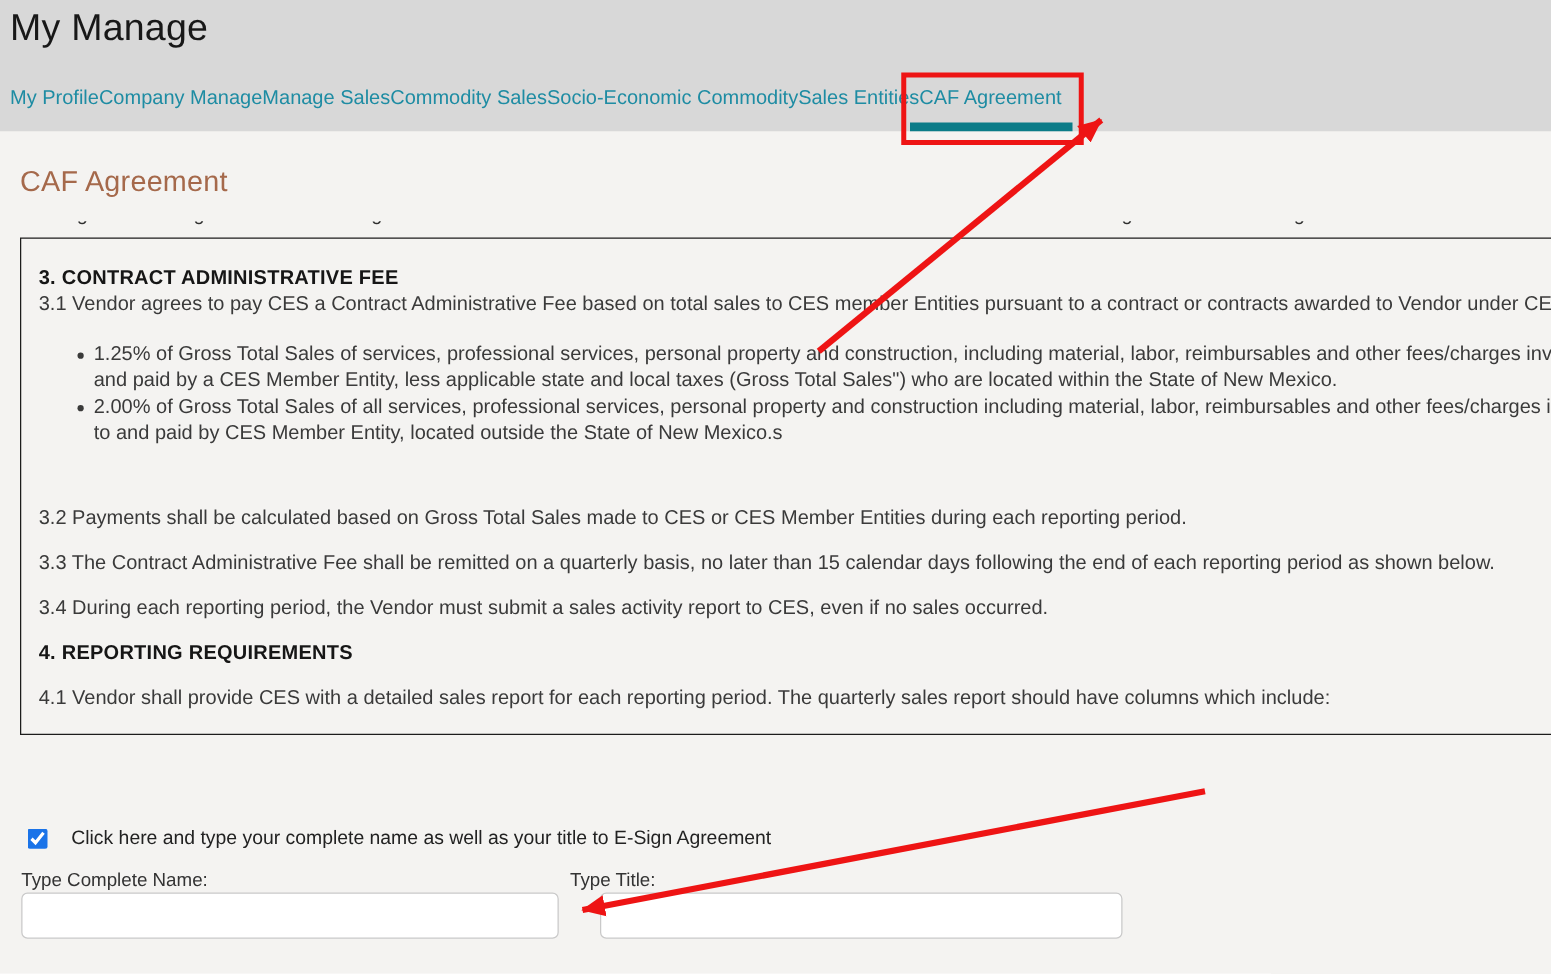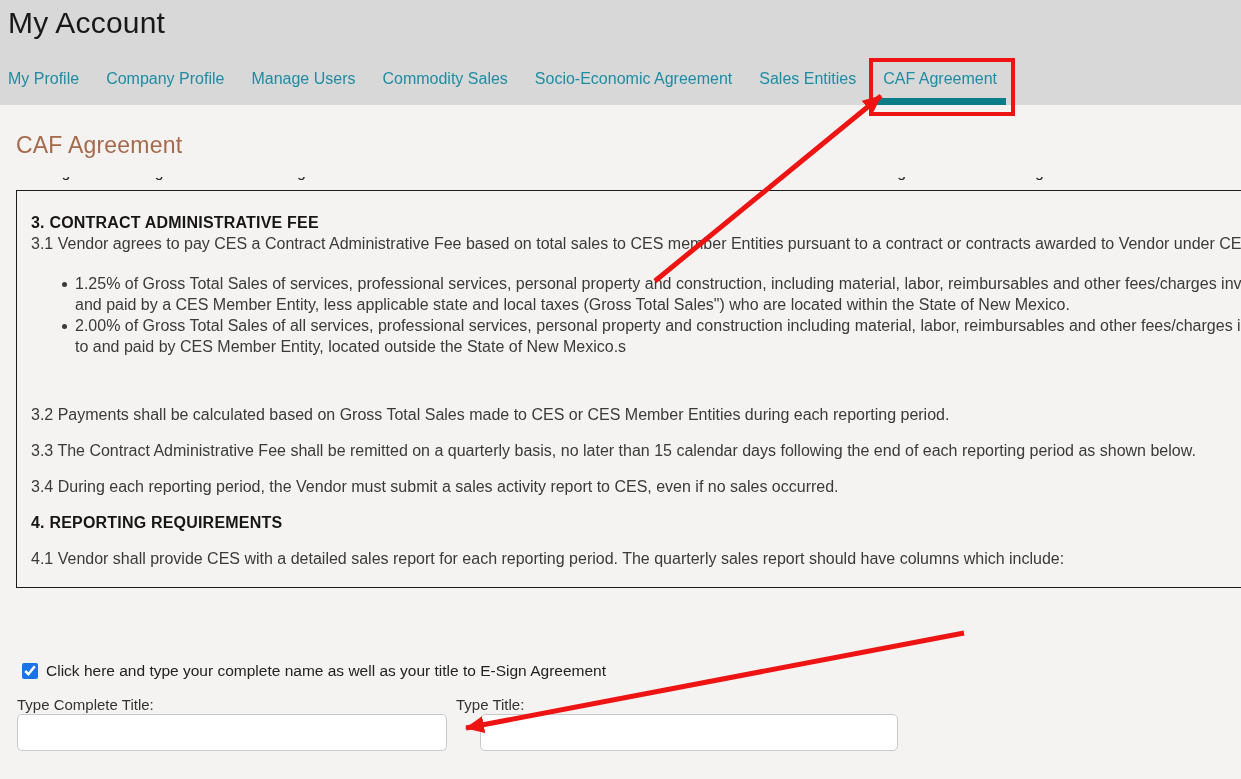--- a/index.html
+++ b/index.html
@@ -6,21 +6,21 @@
   * { margin:0; padding:0; box-sizing:border-box; }
   html,body { width:1241px; height:779px; overflow:hidden; }
   body { font-family:"Liberation Sans", sans-serif; }
   .page { position:relative; width:1241px; height:779px; background:#f4f3f1; overflow:hidden; }
 
   
   .topbar { position:absolute; left:0; top:0; width:1241px; height:105px; background:#d8d8d8; }
   .page-title { position:absolute; left:8px; top:6px; font-size:30px; font-weight:500; color:#181818; letter-spacing:.2px; }
 
   
-  .tabs { position:absolute; left:8px; top:70px; display:flex; gap:27px; }
+  .tabs { position:absolute; left:8px; top:70px; display:flex; }
   .tab { position:relative; font-size:16px; color:#1e8ca3; white-space:nowrap; cursor:pointer; height:19px; }
   .tab-underline { position:absolute; left:-7px; right:-9px; top:28px; height:7px; background:#0b7c88; }
   .red-rect { position:absolute; left:-14px; right:-18px; top:-12px; bottom:-27px; border:4px solid #ee1414; }
 
   
   .section-heading { position:absolute; left:16px; top:132px; font-size:23px; font-weight:500; color:#a5694b; letter-spacing:.2px; }
 
   
   .sliver { position:absolute; left:17px; top:177px; width:1120px; height:8px; overflow:hidden; }
   .sliver span { display:block; margin-top:-16px; font-size:16px; line-height:22px; color:#2e2e2e; white-space:pre; }
@@ -29,47 +29,47 @@
   .agreement-box { position:absolute; left:16px; top:190px; width:1606px; height:398px;
                    border:1px solid #1c1c1c; overflow:hidden; padding:21px 0 0 14px;
                    font-size:16px; line-height:21px; color:#3a3a3a; }
   .agreement-box .row { white-space:nowrap; }
   .agreement-box .row-h { white-space:nowrap; font-weight:700; color:#161616; letter-spacing:.2px; }
   .brow { white-space:nowrap; padding-left:44px; position:relative; }
   .brow.dot::before { content:""; position:absolute; left:31px; top:9px; width:5px; height:5px; border-radius:50%; background:#3a3a3a; }
   .sp20 { height:19px; } .sp47 { height:47px; } .sp15 { height:15px; }
 
   
-  .check-row { position:absolute; left:22px; top:662px; display:flex; align-items:center; gap:8px; }
+  .check-row { position:absolute; left:22px; top:662px; display:flex; align-items:center; gap:19px; }
   .check-row input { width:16px; height:16px; accent-color:#1a73e8; }
   .check-row label { font-size:15.5px; color:#222; }
   .field-label { position:absolute; font-size:15px; color:#333; }
   .lbl-name { left:17px; top:696px; } .lbl-title { left:456px; top:696px; }
   .text-input { position:absolute; height:37px; border:1px solid #c9c9c9; border-radius:5px; background:#fff;
                 font-size:15px; padding:0 10px; color:#333; }
   .in-name { left:17px; top:714px; width:430px; }
   .in-title { left:480px; top:714px; width:418px; }
 
   
   .overlay { position:absolute; left:0; top:0; width:1241px; height:779px; pointer-events:none; z-index:6; }
 </style>
 </head>
 <body>
 
 <div class="page">
 
   <div class="topbar"></div>
-  <div class="page-title">My Account</div>
+  <div class="page-title">My Manage</div>
 
   <nav class="tabs">
     <div class="tab">My Profile</div>
-    <div class="tab">Company Profile</div>
-    <div class="tab">Manage Users</div>
+    <div class="tab">Company Manage</div>
+    <div class="tab">Manage Sales</div>
     <div class="tab">Commodity Sales</div>
-    <div class="tab">Socio-Economic Agreement</div>
+    <div class="tab">Socio-Economic Commodity</div>
     <div class="tab">Sales Entities</div>
     <div class="tab selected">
       <span>CAF Agreement</span>
       <span class="tab-underline"></span>
       <span class="red-rect"></span>
     </div>
   </nav>
 
   <h2 class="section-heading">CAF Agreement</h2>
 
@@ -95,21 +95,21 @@
     <div class="row-h">4. REPORTING REQUIREMENTS</div>
     <div class="sp15"></div>
     <div class="row">4.1 Vendor shall provide CES with a detailed sales report for each reporting period. The quarterly sales report should have columns which include:</div>
   </div>
 
   <div class="check-row">
     <input type="checkbox" id="esign" checked="" style="">
     <label for="esign">Click here and type your complete name as well as your title to E-Sign Agreement</label>
   </div>
 
-  <div class="field-label lbl-name">Type Complete Title:</div>
+  <div class="field-label lbl-name">Type Complete Name:</div>
   <input class="text-input in-name" type="text" value="" style="">
   <div class="field-label lbl-title">Type Title:</div>
   <input class="text-input in-title" type="text" value="" style="">
 
   <svg class="overlay" viewBox="0 0 1241 779">
     <defs>
       <marker id="ah" markerWidth="5" markerHeight="5" refX="3.6" refY="2" orient="auto">
         <path d="M0,0.3 L3.8,2 L0,3.7 Z" fill="#ee1414"></path>
       </marker>
     </defs>

